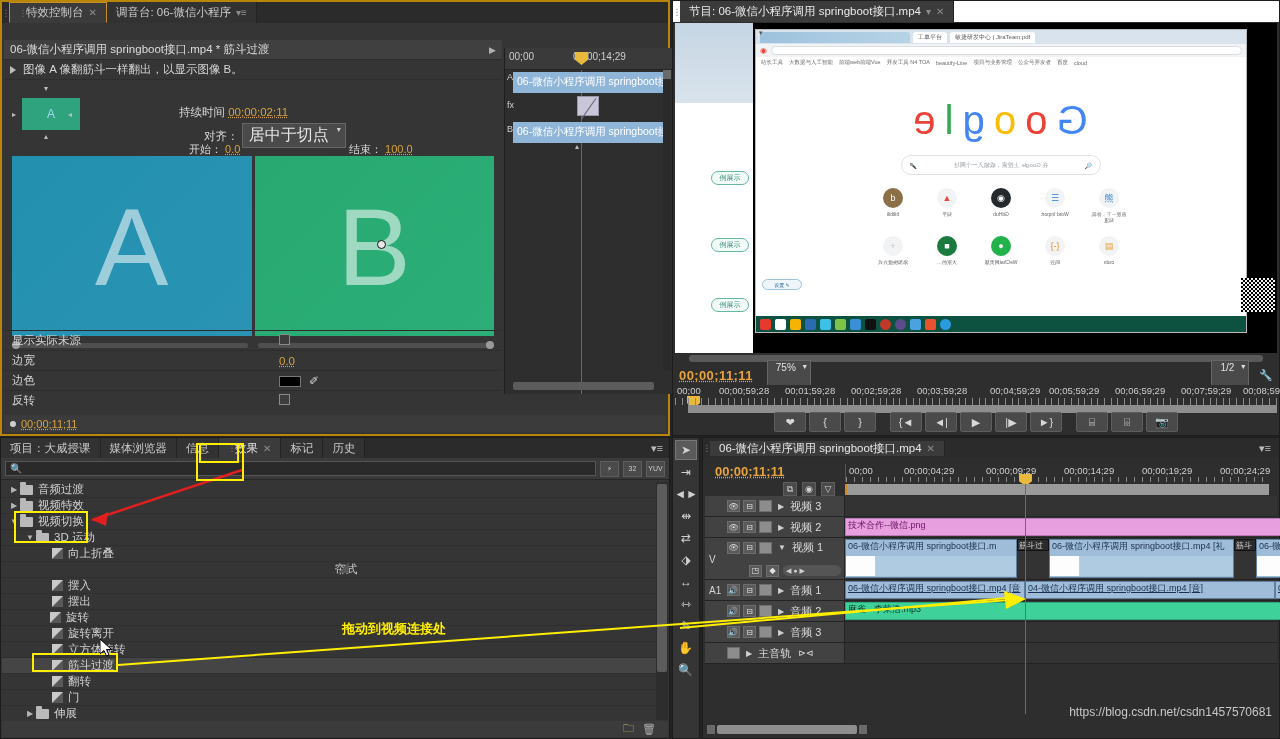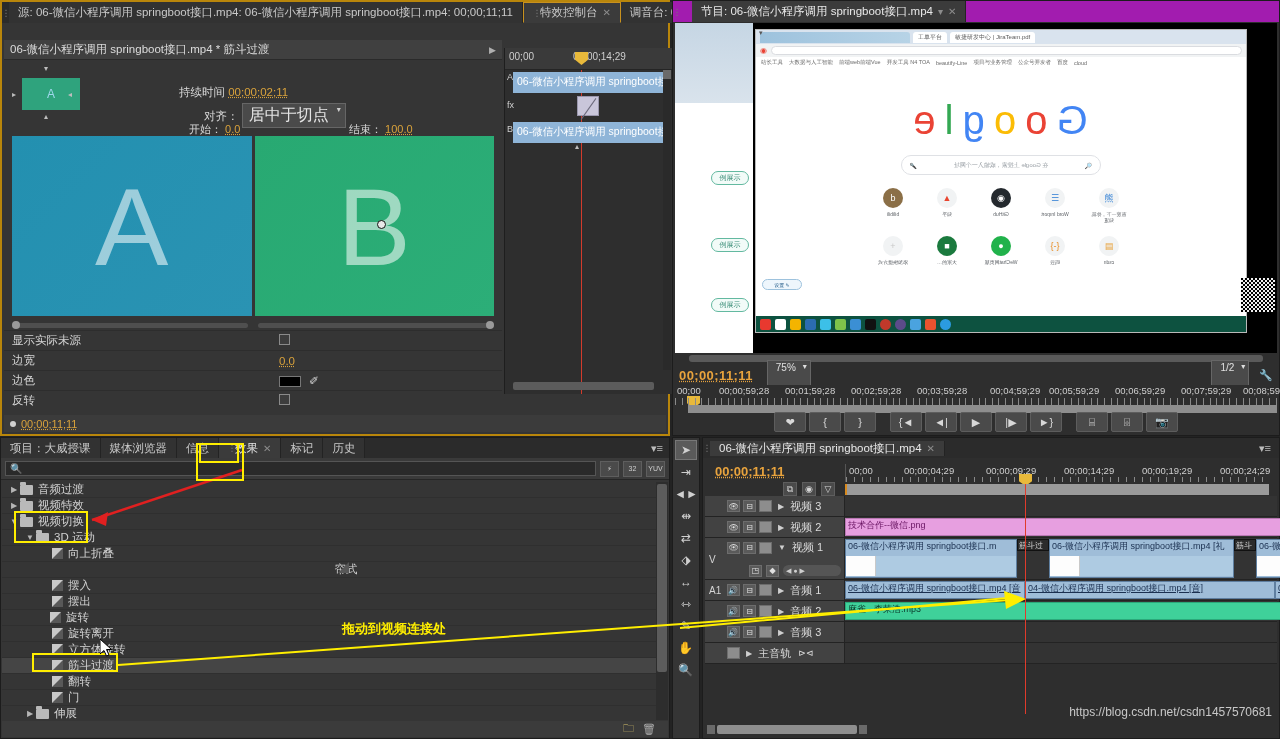--- a/index.html
+++ b/index.html
@@ -94,21 +94,21 @@
   .ecCTIhead { position:absolute; left:70px; top:4px; width:13px; height:13px; background:#e8b93b;
                clip-path:polygon(0 0,100% 0,100% 60%,50% 100%,0 60%); }
 
   #ecFooter { position:absolute; left:2px; bottom:2px; right:2px; height:17px;
               background:#3b3b3b; display:flex; align-items:center; padding:0 6px; }
   .dot { width:6px; height:6px; border-radius:50%; background:#cfcfcf; margin-right:5px;}
 
   
   #pgPanel { left:672px; top:0; width:608px; height:436px; background:#2e2e2e;
              border:1px solid #1c1c1c; }
-  #pgTabs { height:21px; background:#a21caf; display:flex;gap:12px; }
+  #pgTabs { height:21px; background:#ffffff; display:flex; }
   #pgVideo { position:absolute; left:2px; top:22px; right:2px; height:330px;
              background:#1b1b1b; overflow:hidden; }
   .vidInner { position:absolute; left:0; top:0; right:0; bottom:0; background:#000; }
 
   
   .leftStrip { position:absolute; left:0; top:0; width:78px; bottom:0; background:#fff; }
   .lsSky { position:absolute; left:0; top:0; right:0; height:80px;
            background:linear-gradient(#c6d6e4,#d9e3ec); }
   .lsTop { position:absolute; left:0; top:0; right:0; height:10px; background:#1f9d63;}
   .chip { position:absolute; right:4px; width:38px; height:14px; border:1px solid #63b9a0;
@@ -252,40 +252,41 @@
   .hlBoxRed { position:absolute; border:2px solid #e02020; z-index:61; }
   .watermark { position:absolute; right:8px; bottom:20px; color:#c8c8c8; font-size:12px; z-index:62;}
   .cursor { position:absolute; z-index:70; }
 </style>
 </head>
 <body>
 
 <div id="ecPanel" class="abs">
   <div id="ecTabs">
     <span class="grip"></span>
-    <div class="tab">
-      <span>源: 06-微信小程序调用 springboot接口.mp4: 06-微信小程序调用 springboot接口.mp4: 00;00;11;11</span>
-    </div>
     <div class="tab selected" style="position:relative;">
       <span class="grip"></span>
       <span>特效控制台</span>
       <span class="x">✕</span>
     </div>
     <div class="tab">
       <span>调音台: 06-微信小程序</span>
       <span class="x">▾≡</span>
     </div>
   </div>
 
   <div id="ecBody">
 
     <div style="position:absolute;left:0;top:15px;width:498px;bottom:0;">
       <div class="ecHeadRow">
         <span>06-微信小程序调用 springboot接口.mp4 * 筋斗过渡</span>
         <span class="arrow">▶</span>
+      </div>
+      <div class="ecDesc">
+        <span class="tri"></span>
+        <span>图像 A 像翻筋斗一样翻出，以显示图像 B。</span>
       </div>
 
       <div class="abRow">
         <div style="position:absolute;left:40px;top:4px;color:#bdbdbd;font-size:8px;">▾</div>
         <div class="thumbA">
           <span>A</span>
         </div>
         <div style="position:absolute;left:40px;top:52px;color:#bdbdbd;font-size:8px;">▴</div>
         <div style="position:absolute;left:8px;top:30px;color:#bdbdbd;font-size:8px;">▸</div>
         <div style="position:absolute;left:64px;top:30px;color:#bdbdbd;font-size:8px;">◂</div>

